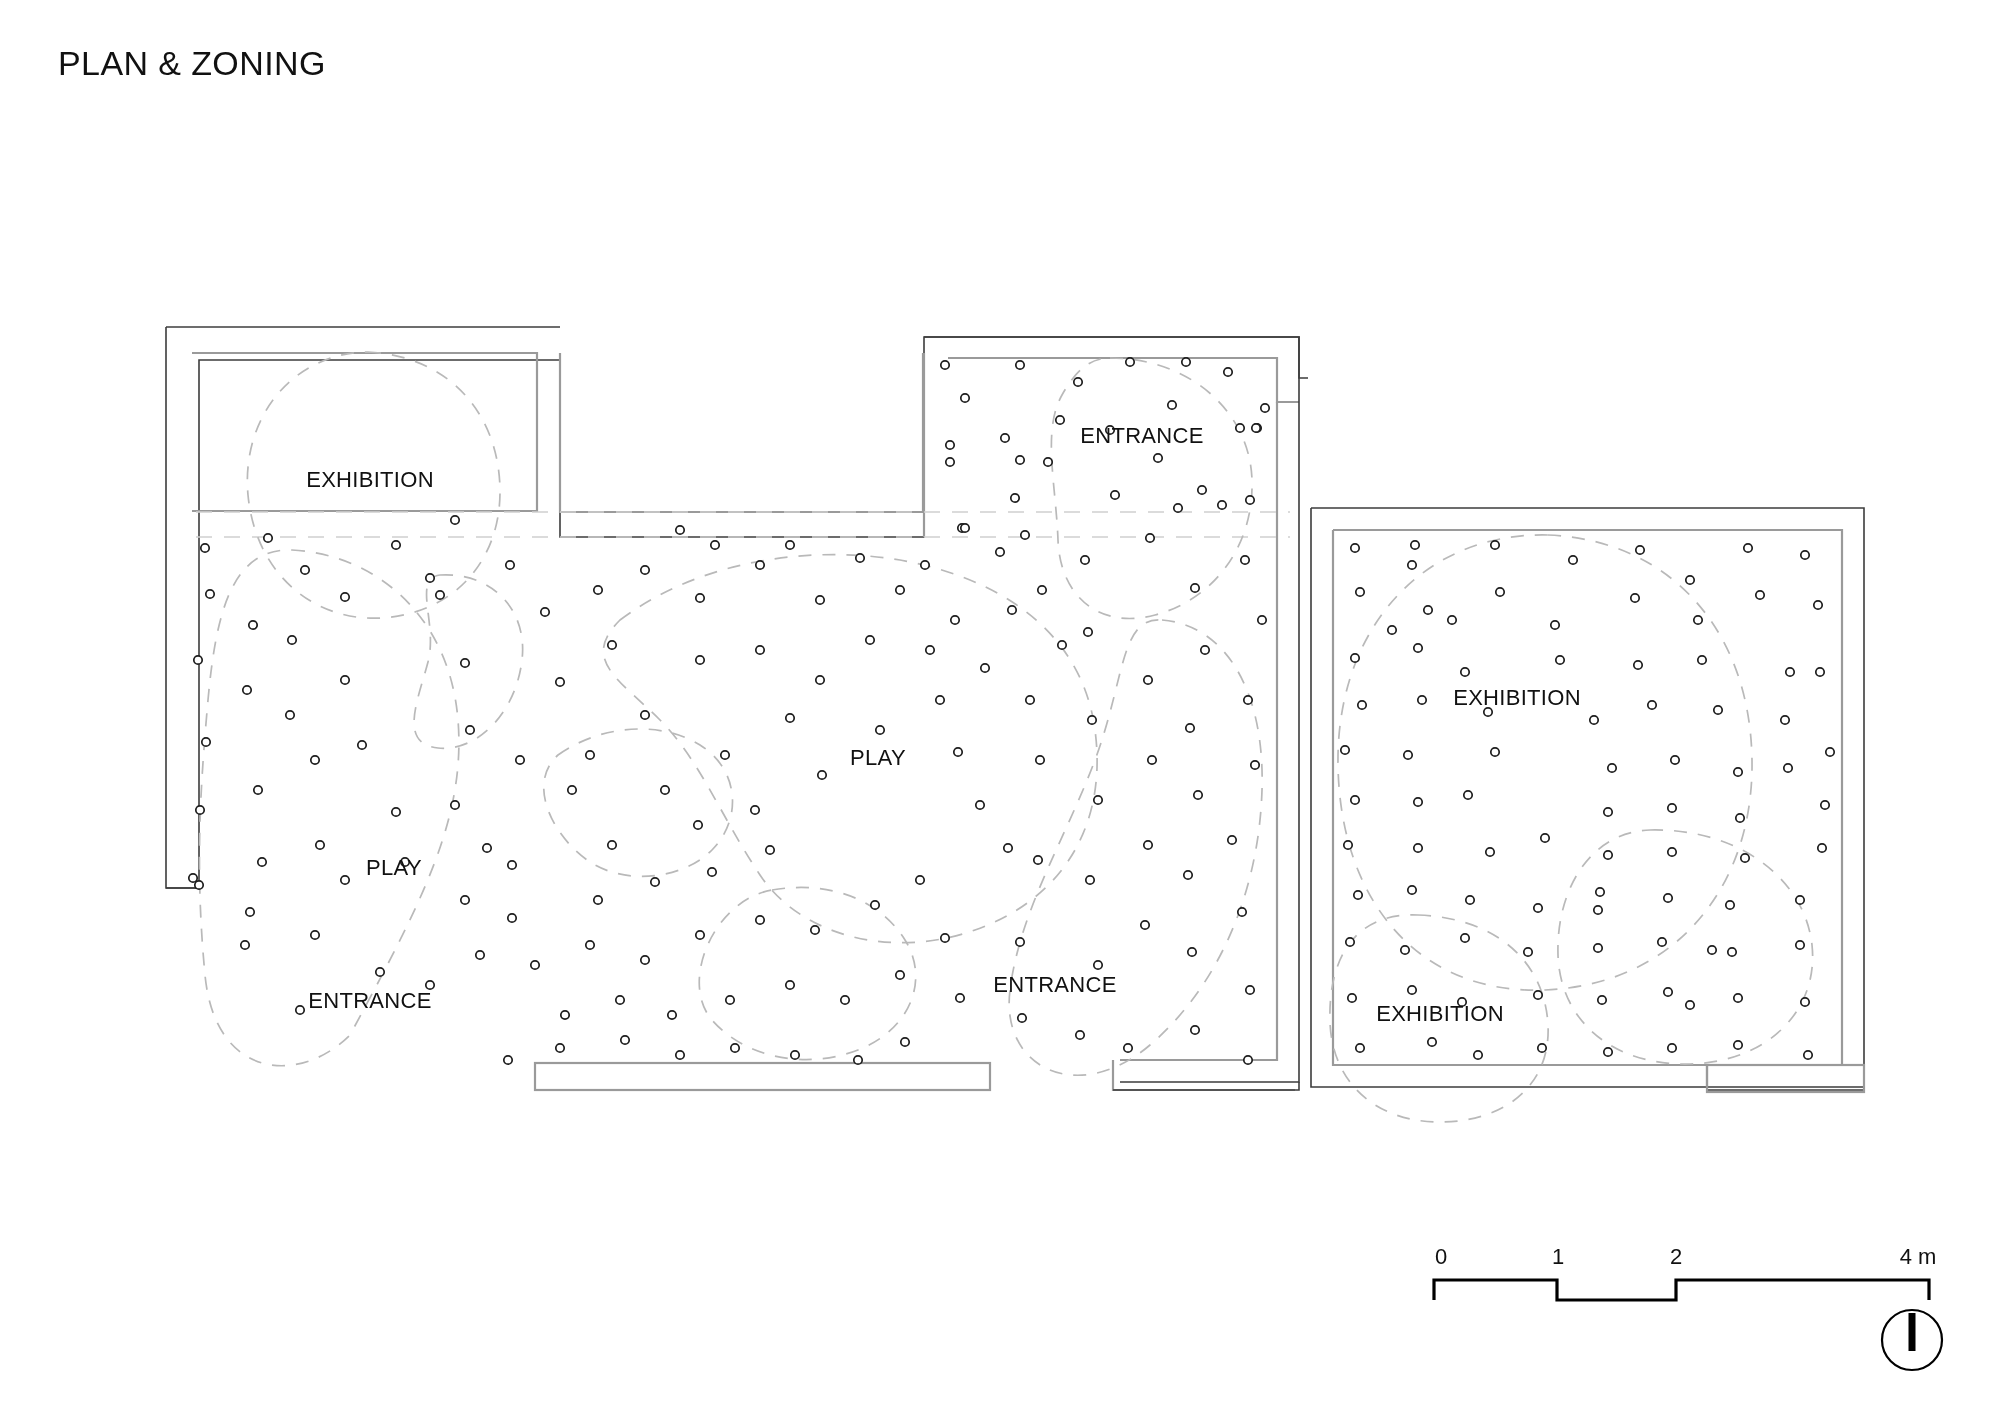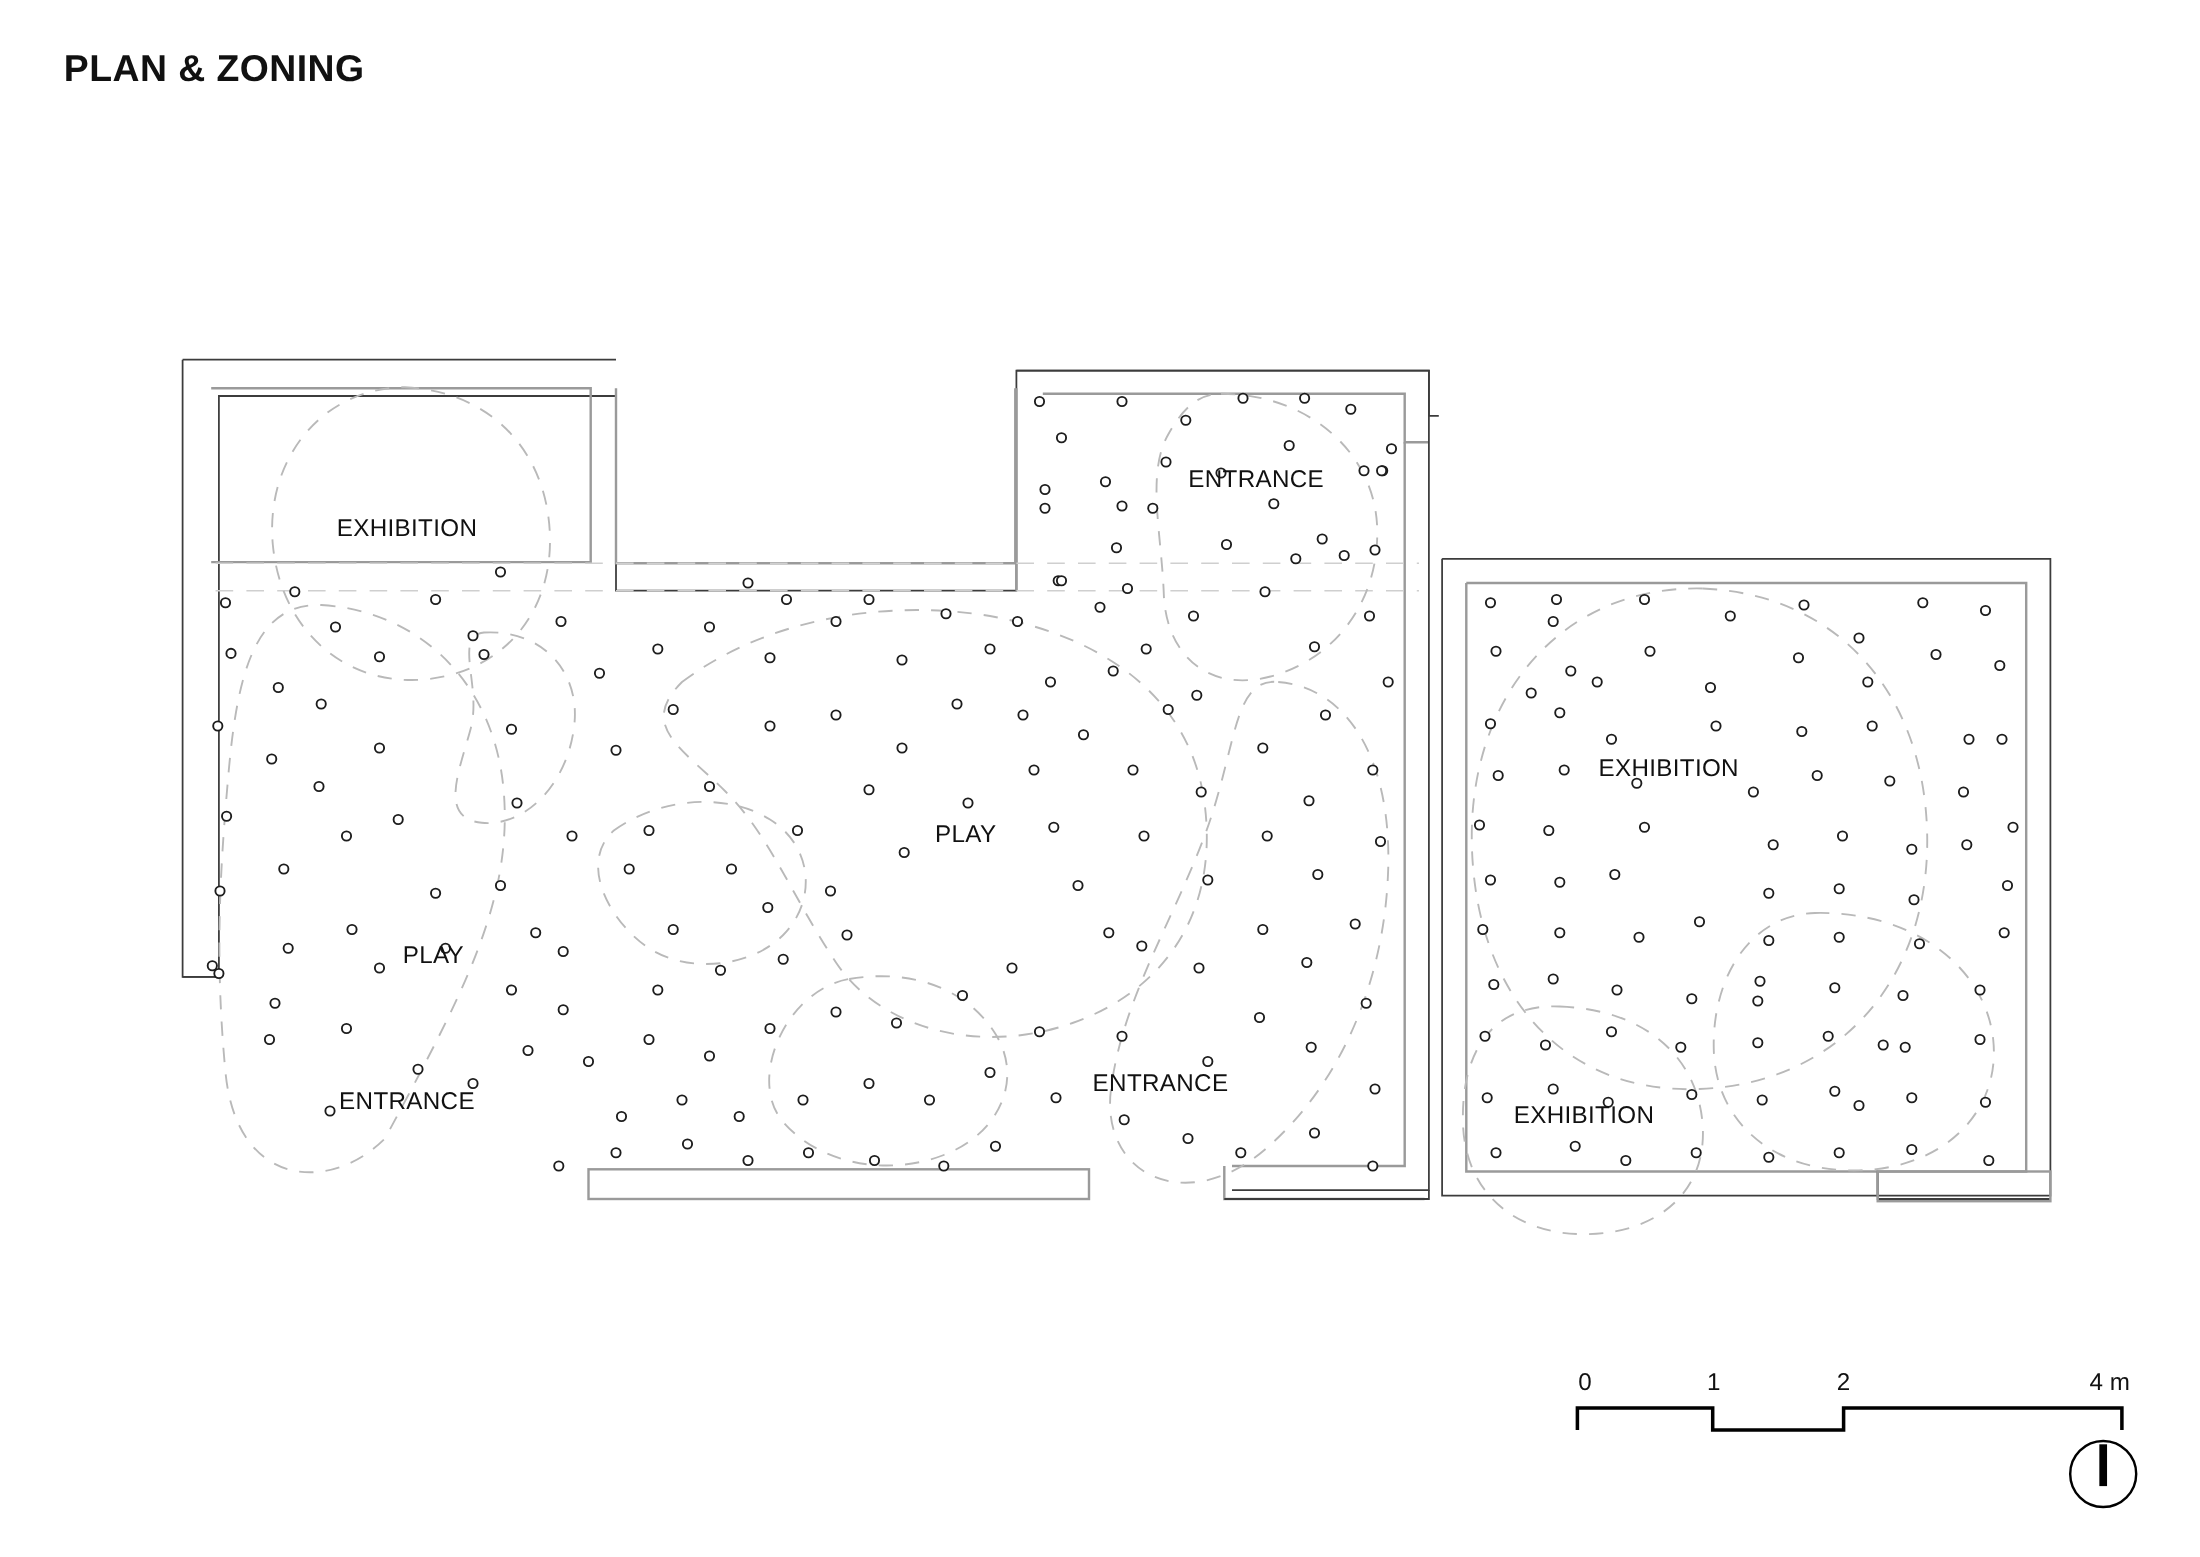--- a/index.html
+++ b/index.html
@@ -20,21 +20,21 @@
     inset: 0;
     background: #ffffff;
   }
   #page-title {
     position: absolute;
     left: 58px;
     top: 44px;
     font-size: 34px;
     letter-spacing: 0.4px;
     color: #111111;
-    font-weight: 700;
+    font-weight: 400;
     white-space: nowrap;
   }
   #plan-svg {
     position: absolute;
     left: 0;
     top: 0;
     width: 2000px;
     height: 1415px;
   }
   .zone-label {

